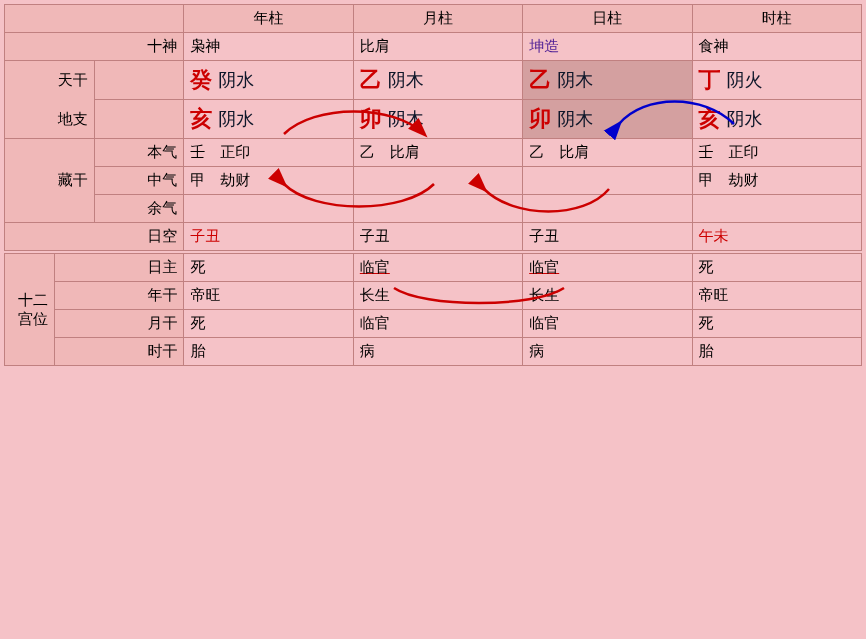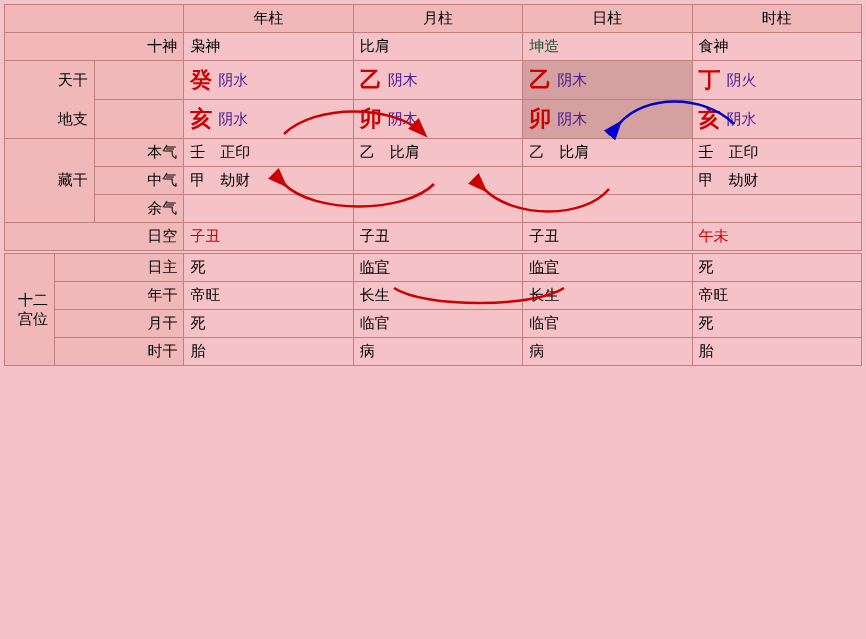--- a/index.html
+++ b/index.html
@@ -43,22 +43,22 @@
     .cell-content {
       display: flex;
       align-items: center;
       gap: 6px;
     }
     .main-char {
       font-size: 22px;
       font-weight: bold;
     }
     .sub-char {
-      font-size: 15px;
-      color: #4c1d95;
+      font-size: 18px;
+      color: #0f172a;
     }
     .red-text { color: #cc0000; }
     .highlight-bg { background: #d4a0a0; }
     .ri-kong-red { color: #cc0000; }
     
     .svg-overlay {
       position: absolute;
       top: 0; left: 0;
       width: 100%;
       height: 100%;
@@ -95,21 +95,21 @@
         <td>月柱</td>
         <td>日柱</td>
         <td>时柱</td>
       </tr>
 
       <tr>
         <td colspan="2" class="section-label">十神</td>
         <td>枭神</td>
         <td>比肩</td>
         <td>
-          <span style="color:#14532d">坤造</span>
+          <span style="color:#4c1d95">坤造</span>
         </td>
         <td>食神</td>
       </tr>
 
       <tr>
         <td class="section-label" rowspan="2">
           <div style="margin-bottom:20px">天干</div>
           <div>地支</div>
         </td>
         <td class="section-label"></td>

